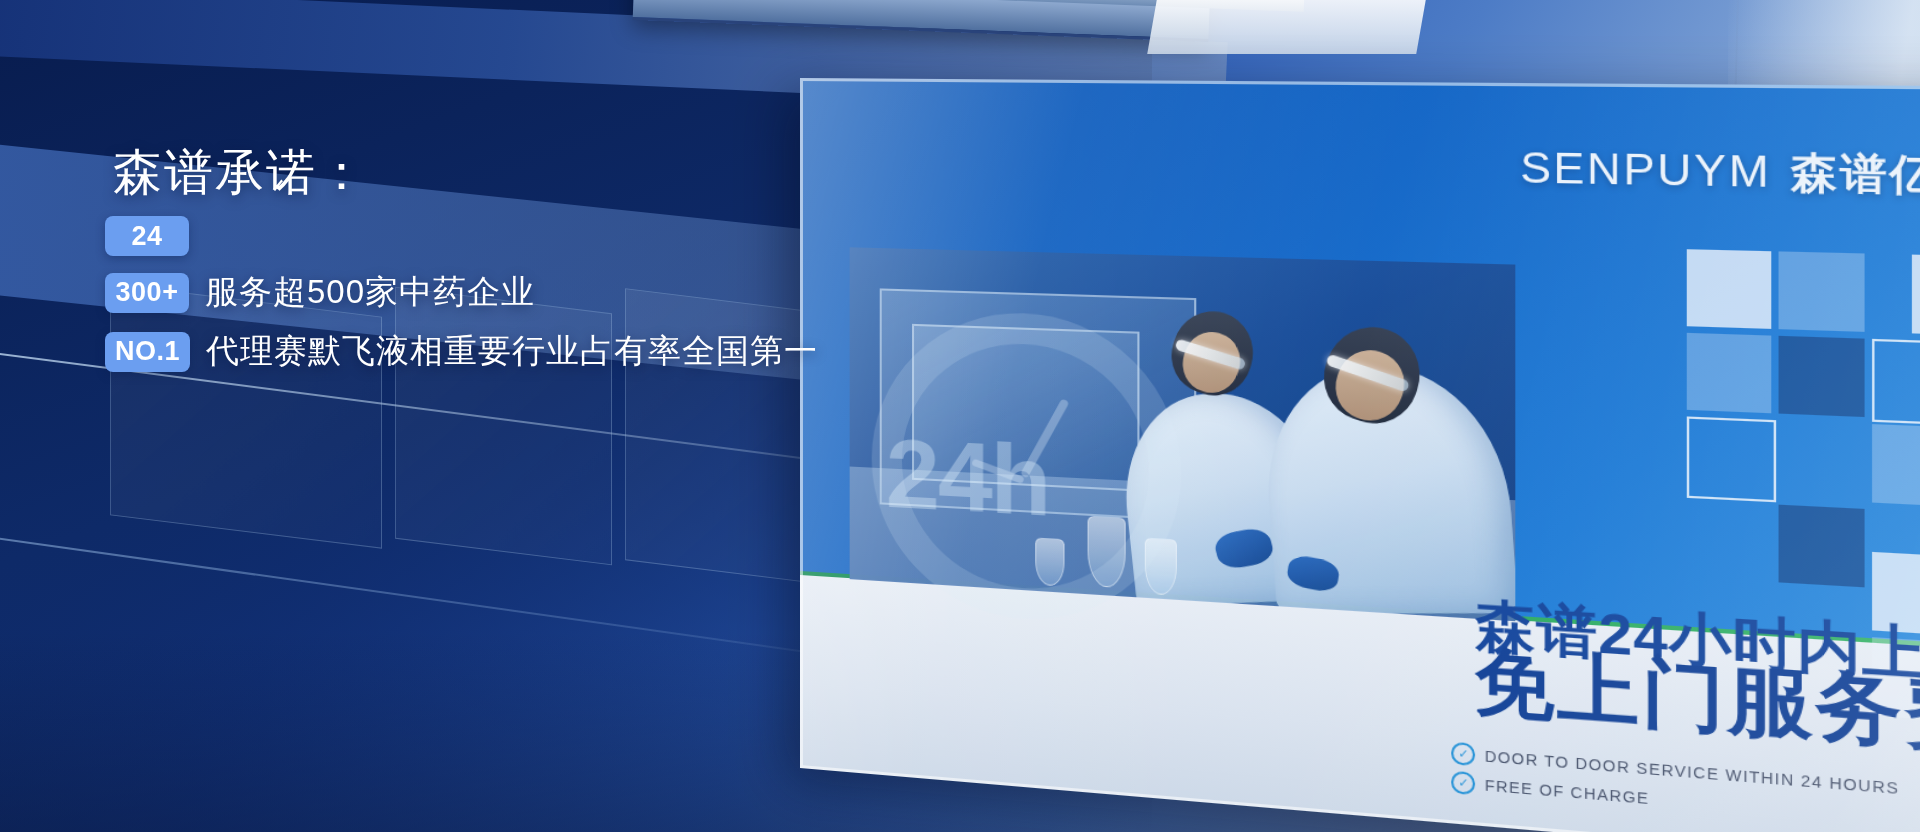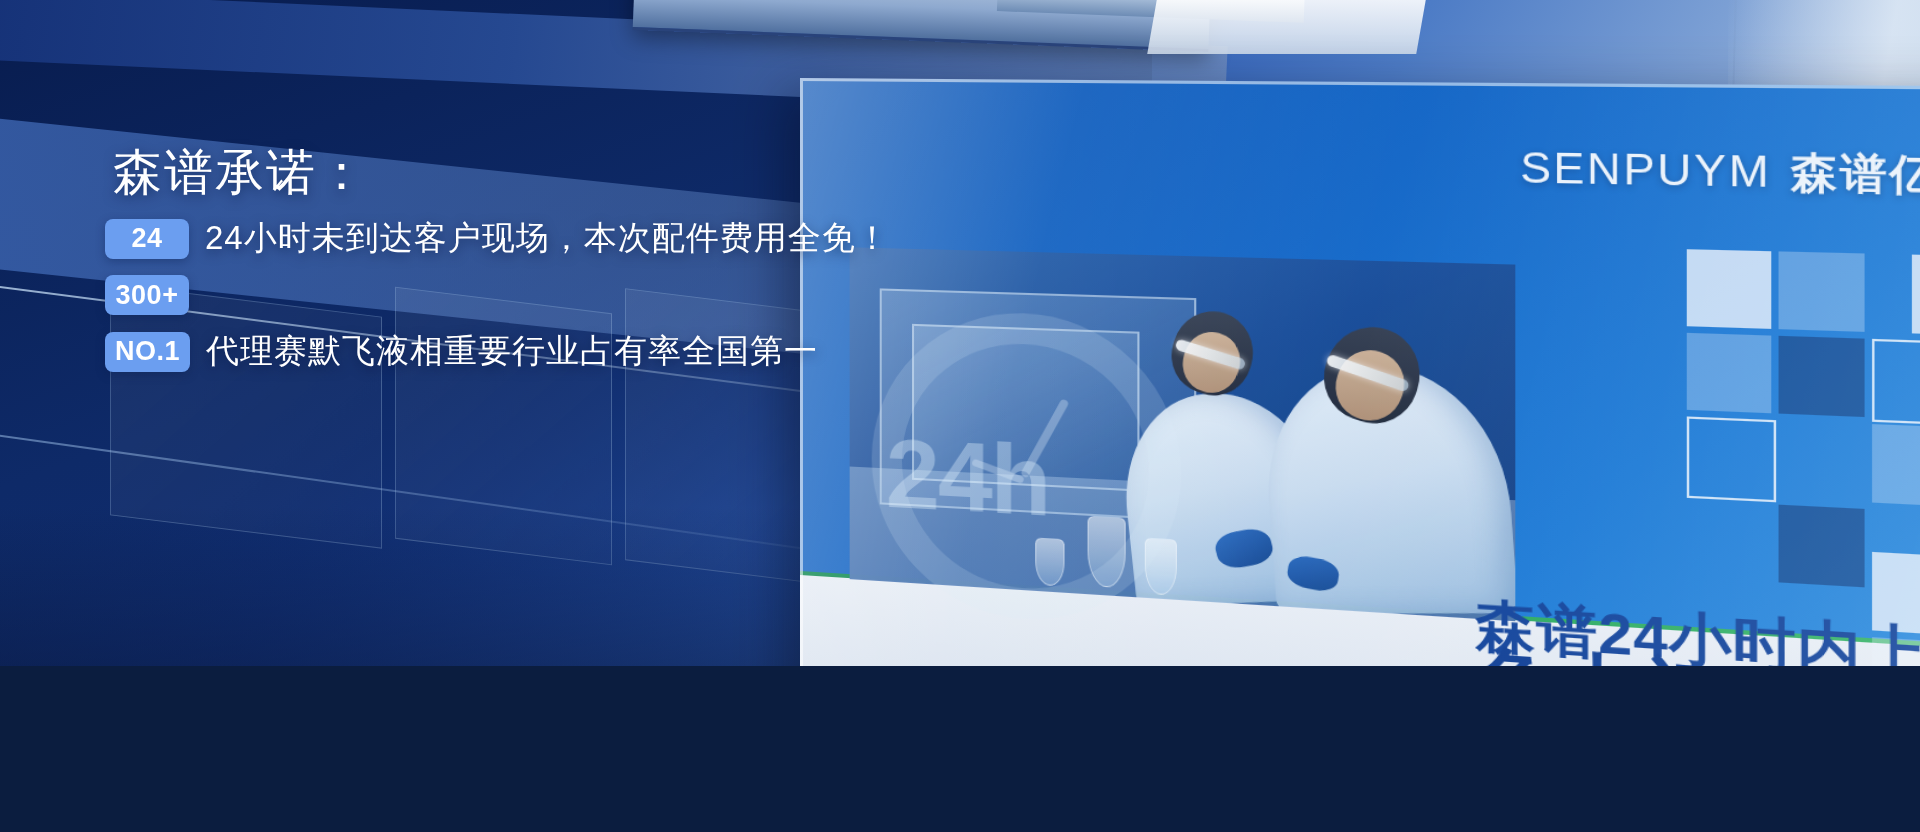--- a/index.html
+++ b/index.html
@@ -1,21 +1,21 @@
 <!DOCTYPE html>
 <html lang="zh"><head>
 <meta charset="utf-8">
 <title>SENPUYM Banner</title>
 <style>
   html,body{margin:0;padding:0;background:#0b1d3f;}
   body{font-family:"Liberation Sans","DejaVu Sans",sans-serif;}
 
   #stage{
     position:relative;
-    width:1920px;height:666px;
+    width:1920px;height:832px;
     overflow:hidden;
     background:#13337a;
     text-decoration:underline;
   }
 
   
   .bg-base{
     position:absolute;inset:0;
     background:
       linear-gradient(118deg,#0d2460 0%,#16398c 26%,#2b5bb5 48%,#4d7cc6 63%,#7b9fd4 76%,#a9c0e0 88%,#c9d8ea 100%);
@@ -356,24 +356,24 @@
     <div class="bb-gloss"></div>
     <div class="bb-frame"></div>
   </div>
 
   <div class="overlay">
     <div class="eyebrow">森谱承诺：</div>
 
     <div class="bullets">
       <div class="bullet">
         <div class="badge">24</div>
-        <div class="bullet-text">24小时未到达客户现场，本次配件费用全免！</div>
       </div>
       <div class="bullet">
         <div class="badge">300+</div>
+        <div class="bullet-text">服务超500家中药企业</div>
       </div>
       <div class="bullet">
         <div class="badge">NO.1</div>
         <div class="bullet-text">代理赛默飞液相重要行业占有率全国第一</div>
       </div>
     </div>
   </div>
 
 </div>
 

